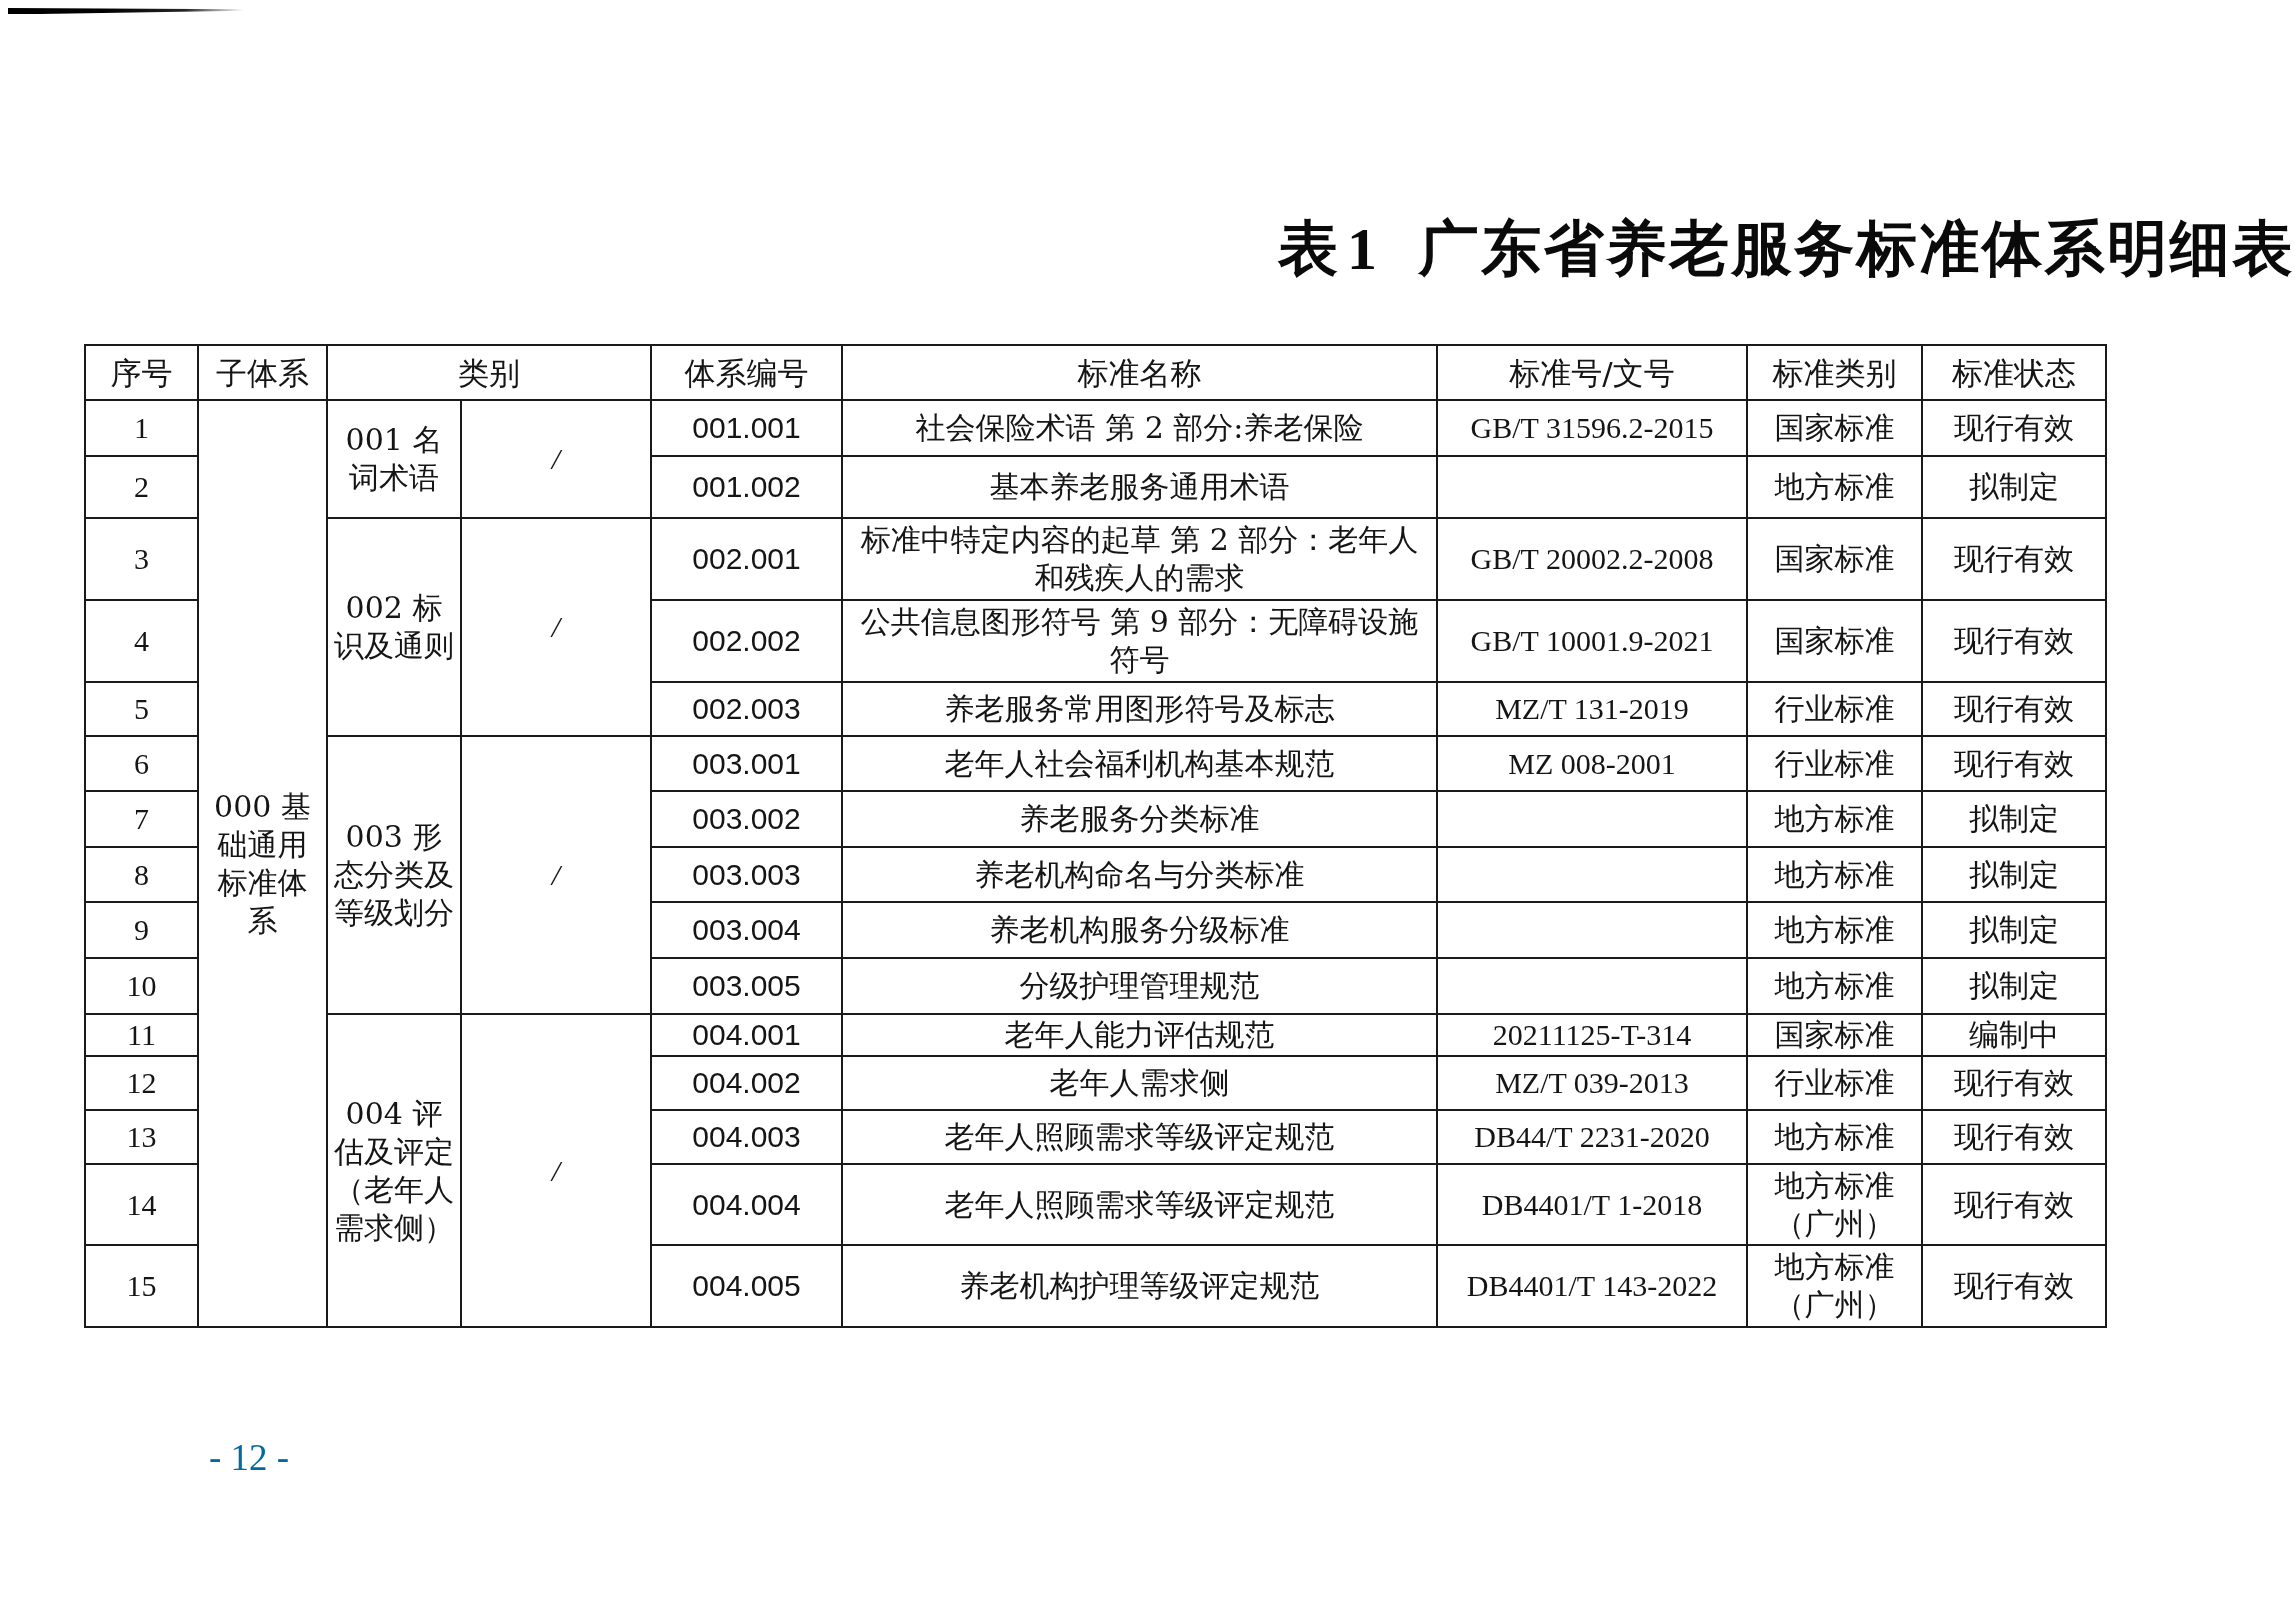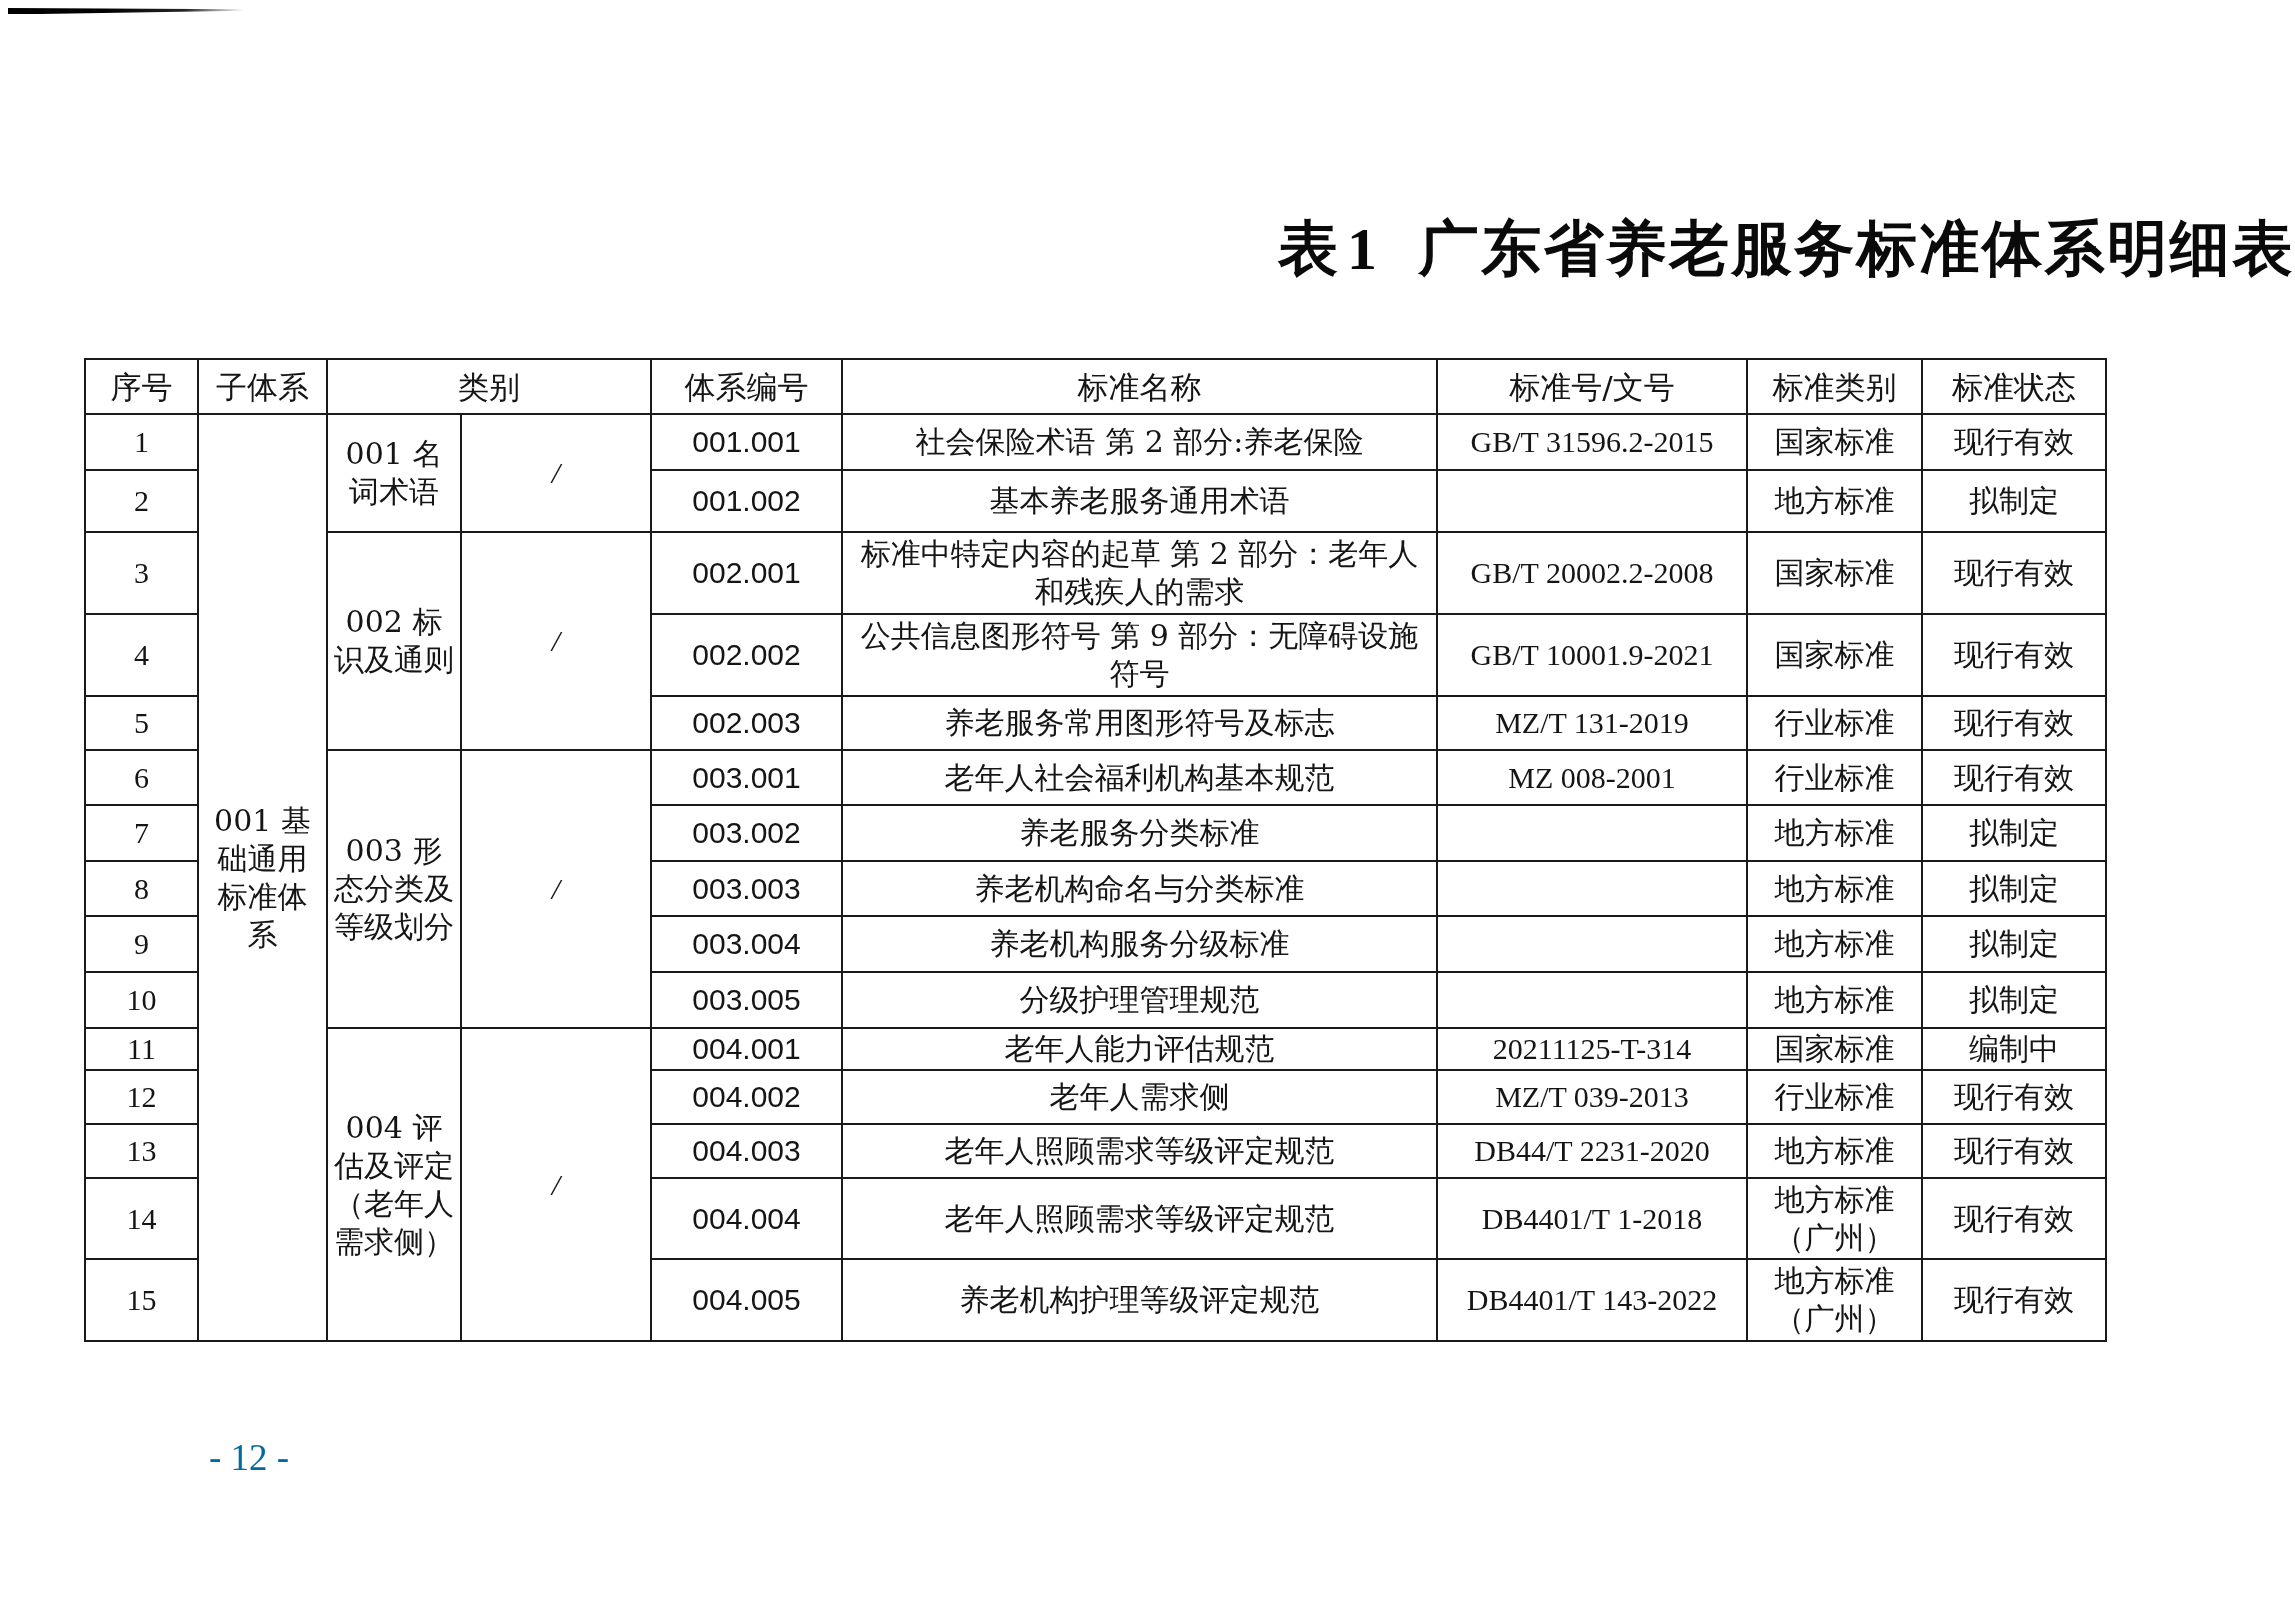--- a/index.html
+++ b/index.html
@@ -5,21 +5,21 @@
   html, body { margin: 0; padding: 0; background: #ffffff; }
   body { width: 2295px; height: 1623px; position: relative; overflow: hidden;
          font-family: "DejaVu Serif", "Liberation Serif", serif; color: #111; }
   .scan-mark { position: absolute; left: 7.9px; top: 7.9px; width: 236px; height: 6.5px;
                background: linear-gradient(to right, #000 0%, #000 40%, rgba(0,0,0,0.85) 75%, rgba(0,0,0,0) 100%);
                clip-path: polygon(0 0, 100% 20%, 100% 45%, 0 100%); }
   .title { position: absolute; left: 0; width: 2295px; top: 209px; text-align: right;
            font-family: "DejaVu Sans", "Liberation Sans", sans-serif; font-weight: bold;
            font-size: 60px; letter-spacing: 2.6px; color: #0a0a0a; }
   .title .num { font-family: "Liberation Serif", serif; margin: 0 39px 0 6.5px; font-weight: bold; }
-  table.std { position: absolute; left: 84px; top: 358px; width: 2021px; border-collapse: collapse;
+  table.std { position: absolute; left: 84px; top: 344px; width: 2021px; border-collapse: collapse;
               table-layout: fixed; border-radius: 27px; }
   table.std td, table.std th { border: 2px solid #1a1a1a; text-align: center; vertical-align: middle;
               padding: 0 5.2px; font-weight: normal; font-size: 30px; line-height: 38px; color: #151515; }
   table.std th { font-family: "DejaVu Sans", "Liberation Sans", sans-serif; font-size: 31px; }
   td.code { text-align: left; padding-left: 15.7px; font-family: Liberation Sans, sans-serif; font-size: 31px; }
   td.num { font-family: "Liberation Serif", serif; font-size: 31px; }
   td.stdno { font-family: "Liberation Serif", serif; font-size: 31px; }
   td.subsys, td.cat { text-align: center; padding: 0 18.3px; }
   td.slash { font-family: "Liberation Serif", serif; font-style: italic; font-size: 31px; }
   .footer { position: absolute; left: 209px; top: 1436px; font-family: "Liberation Serif", serif;
@@ -55,21 +55,21 @@
       <th>标准名称</th>
       <th>标准号/文号</th>
       <th>标准类别</th>
       <th>标准状态</th>
     </tr>
   </thead>
   <tbody>
 
     <tr style="height:56px">
       <td class="num">1</td>
-      <td rowspan="15" class="subsys">001 基础通用标准体系</td>
+      <td rowspan="15" class="subsys">000 基础通用标准体系</td>
       <td rowspan="2" class="cat">001 名词术语</td>
       <td rowspan="2" class="slash">/</td>
       <td class="code">001.001</td>
       <td>社会保险术语 第 2 部分:养老保险</td>
       <td class="stdno">GB/T 31596.2-2015</td>
       <td>国家标准</td>
       <td>现行有效</td>
     </tr>
 
     <tr style="height:62px">

